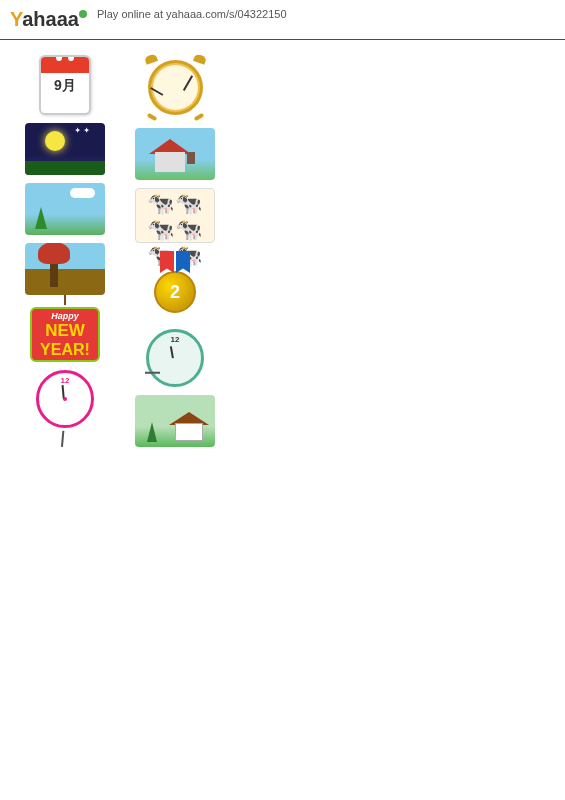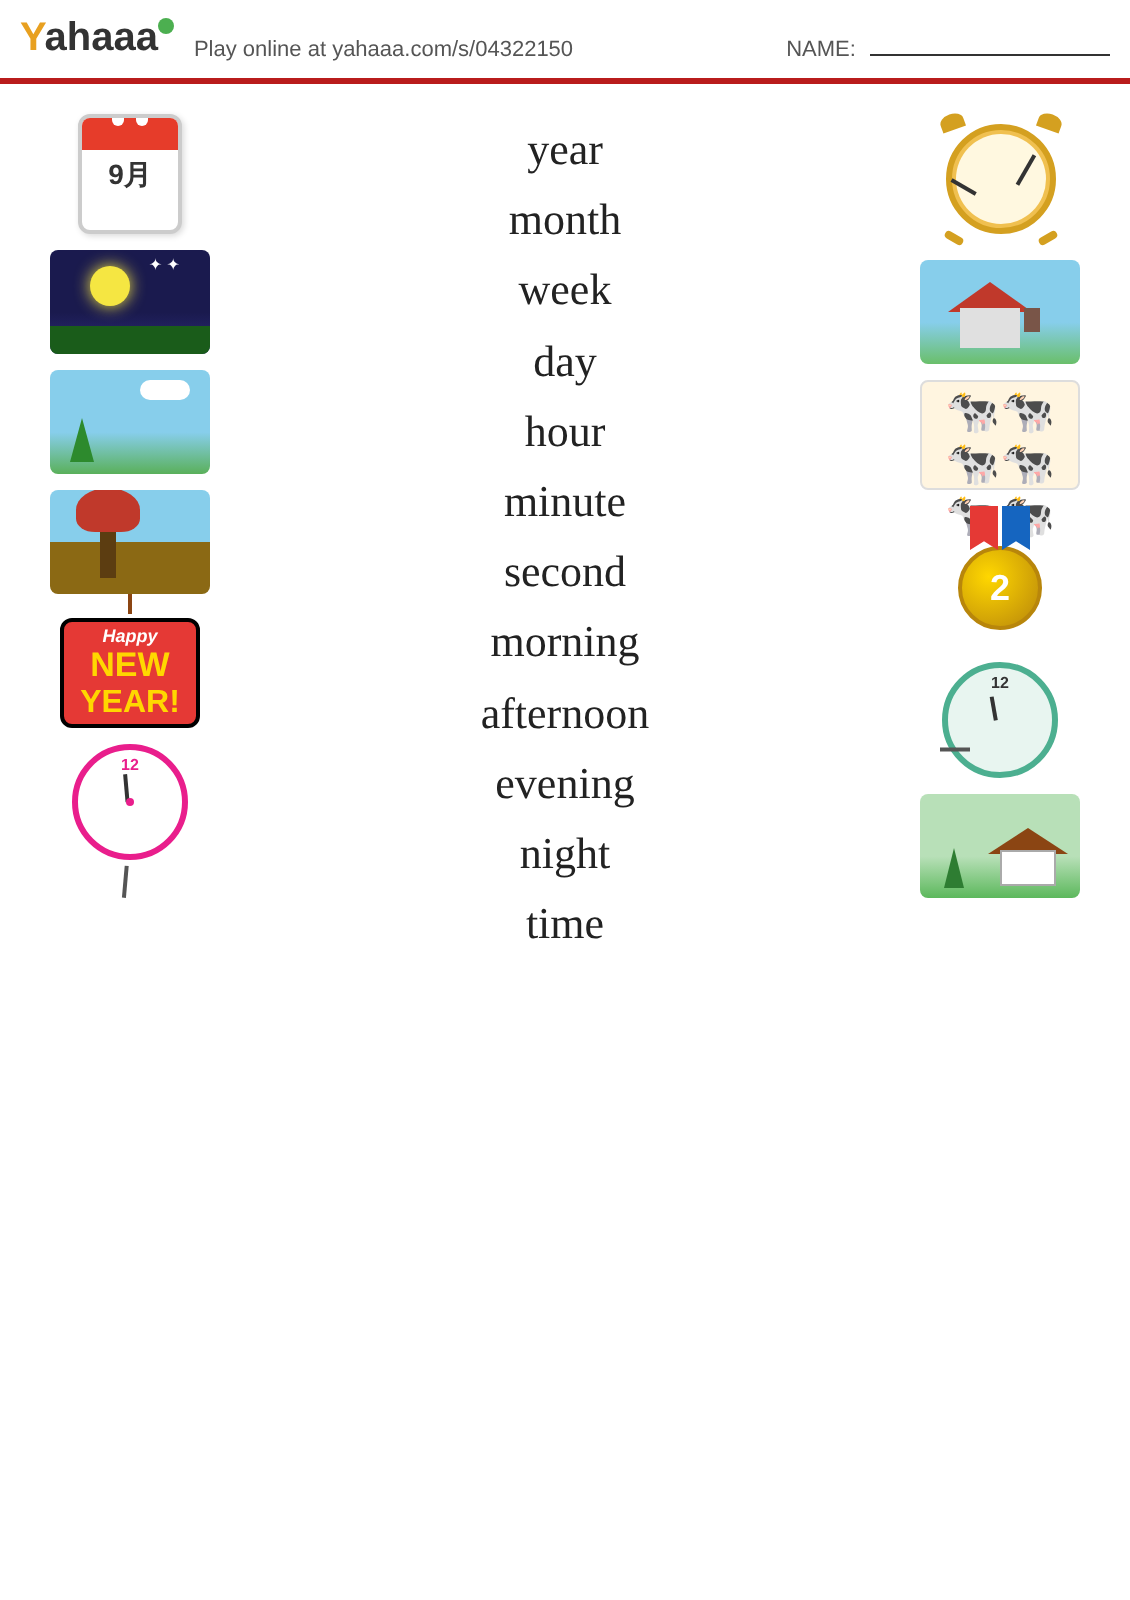--- a/index.html
+++ b/index.html
@@ -7,23 +7,23 @@
       width: 565px;
       min-height: 800px;
       background: #fff;
       font-family: Arial, sans-serif;
       position: relative;
     }
 
     
     .header {
       display: flex;
-      align-items: flex-end;
+      align-items: flex-start;
       padding: 8px 10px;
-      border-bottom: 3px solid #b91c1c;
+      border-bottom: 1px solid #b91c1c;
       gap: 10px;
     }
     .logo {
       font-size: 20px;
       font-weight: bold;
       color: #333;
     }
     .logo span.y { color: #e8a020; }
     .logo-dot {
       width: 8px; height: 8px;
@@ -413,21 +413,21 @@
       height: 55px;
       background: #e53935;
       border-radius: 6px;
       display: flex;
       flex-direction: column;
       align-items: center;
       justify-content: center;
       color: #fff;
       font-size: 8px;
       font-weight: bold;
-      border: 2px solid #000000;
+      border: 2px solid #84cc16;
       position: relative;
       padding: 4px;
       text-align: center;
     }
     .hny-happy {
       font-size: 9px;
       color: #fff;
       font-style: italic;
     }
     .hny-new {
@@ -528,24 +528,20 @@
     }
   </style>
 </head>
 <body>
 
 <div class="header">
   <div class="logo">
     <span class="y">Y</span>ahaaa<span class="logo-dot"></span>
   </div>
   <div class="header-url">Play online at yahaaa.com/s/04322150</div>
-  <div class="header-name">
-    <span>NAME:</span>
-    <span class="name-line"></span>
-  </div>
 </div>
 
 <div class="main">
 
   <div class="left-col">
 
     <div class="calendar-icon">
       <div class="calendar-top"></div>
       <div class="calendar-body">9月</div>
     </div>
@@ -575,34 +571,20 @@
 
     <div class="wall-clock">
       <div class="wc-12">12</div>
       <div class="wc-hand-h"></div>
       <div class="wc-hand-m"></div>
       <div class="wc-dot"></div>
     </div>
 
   </div>
 
-  <div class="center-col">
-    <div class="word-item">year</div>
-    <div class="word-item">month</div>
-    <div class="word-item">week</div>
-    <div class="word-item">day</div>
-    <div class="word-item">hour</div>
-    <div class="word-item">minute</div>
-    <div class="word-item">second</div>
-    <div class="word-item">morning</div>
-    <div class="word-item">afternoon</div>
-    <div class="word-item">evening</div>
-    <div class="word-item">night</div>
-    <div class="word-item">time</div>
-  </div>
 
   <div class="right-col">
 
     <div class="alarm-clock">
       <div class="alarm-bell-l"></div>
       <div class="alarm-bell-r"></div>
       <div class="clock-body">
         <div class="clock-face">
           <div class="clock-hand-h"></div>
           <div class="clock-hand-m"></div>

